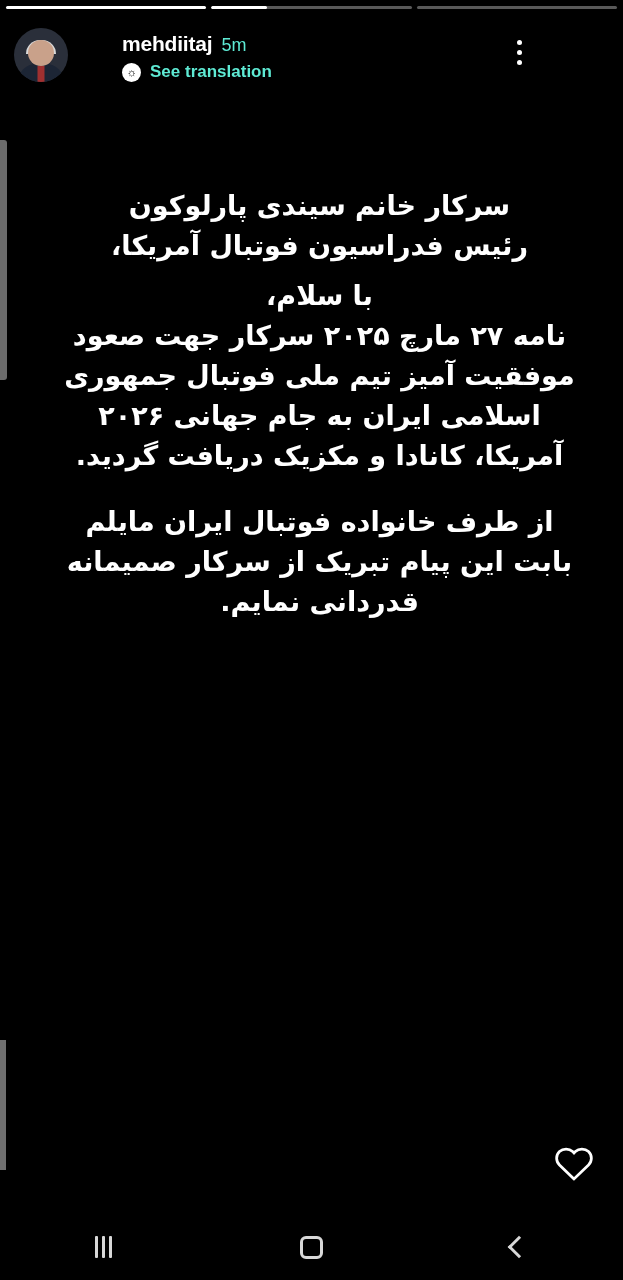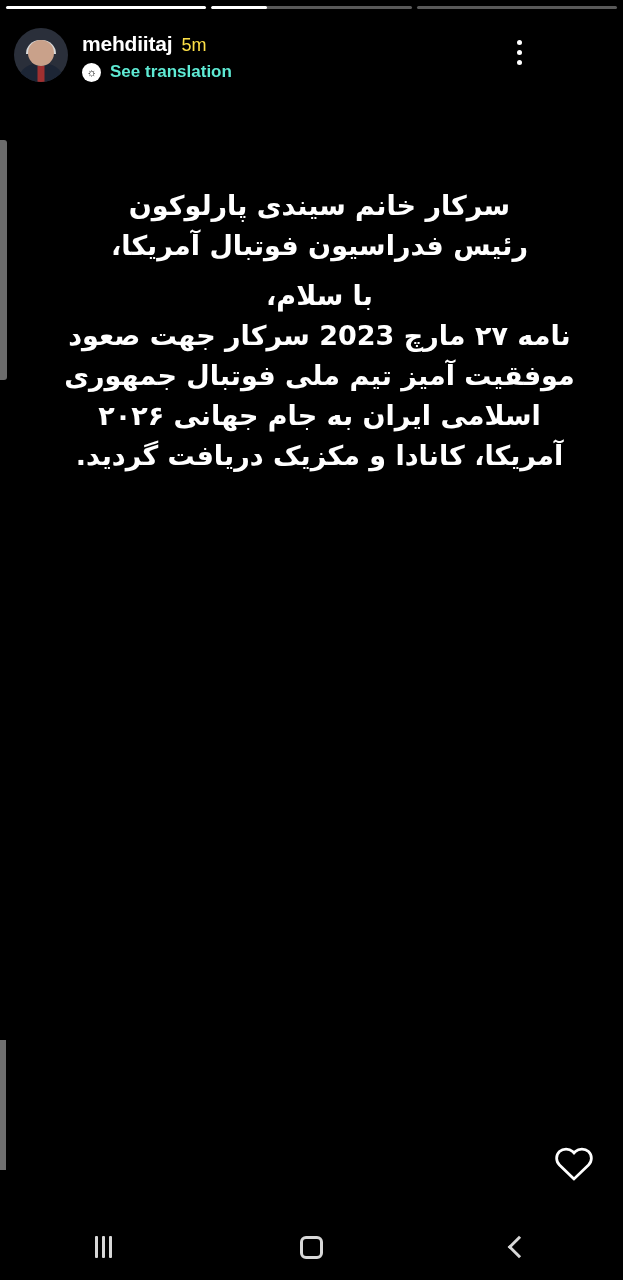--- a/index.html
+++ b/index.html
@@ -53,20 +53,21 @@
   
   .header {
     position: absolute;
     top: 22px;
     left: 0;
     width: 551px;
     height: 66px;
     display: flex;
     align-items: flex-start;
     padding: 6px 14px 0 14px;
+    gap: 40px;
   }
   .avatar {
     width: 54px;
     height: 54px;
     border-radius: 50%;
     flex: 0 0 54px;
     overflow: hidden;
     background: #2a2f3a;
     position: relative;
   }
@@ -122,21 +123,21 @@
     align-items: baseline;
     gap: 9px;
   }
   .username {
     color: #ffffff;
     font-size: 21px;
     font-weight: bold;
     letter-spacing: -0.2px;
   }
   .timestamp {
-    color: #fde047;
+    color: #5eead4;
     font-size: 18px;
   }
   .translate-row {
     display: flex;
     align-items: center;
     gap: 9px;
   }
   .translate-badge {
     width: 19px;
     height: 19px;
@@ -311,21 +312,22 @@
     </div>
   </div>
 
   <div class="left-sliver"></div>
   <div class="left-sliver2"></div>
 
   <div class="story-body">
     <div class="para tight">سرکار خانم سیندی پارلوکون
 رئیس فدراسیون فوتبال آمریکا،</div>
     <div class="para">با سلام،
-نامه ۲۷ مارچ 2023 سرکار جهت صعود موفقیت آمیز تیم ملی فوتبال جمهوری اسلامی ایران به جام جهانی ۲۰۲۶ آمریکا، کانادا و مکزیک دریافت گردید.</div>
+نامه ۲۷ مارچ ۲۰۲۵ سرکار جهت صعود موفقیت آمیز تیم ملی فوتبال جمهوری اسلامی ایران به جام جهانی ۲۰۲۶ آمریکا، کانادا و مکزیک دریافت گردید.</div>
+    <div class="para">از طرف خانواده فوتبال ایران مایلم بابت این پیام تبریک از سرکار صمیمانه قدردانی نمایم.</div>
   </div>
 
   <div class="like-btn">
     <svg width="42" height="38" viewBox="0 0 24 22" fill="none" aria-hidden="true">
       <path d="M12 20.2 3.6 12.1C1.4 10 1.4 6.5 3.6 4.4c2.1-2 5.5-2 7.6 0l.8.8.8-.8c2.1-2 5.5-2 7.6 0 2.2 2.1 2.2 5.6 0 7.7L12 20.2z" stroke="#ffffff" stroke-width="1.6" fill="none"></path>
     </svg>
   </div>
 
   <div class="navbar">
     <div class="nav-item">

